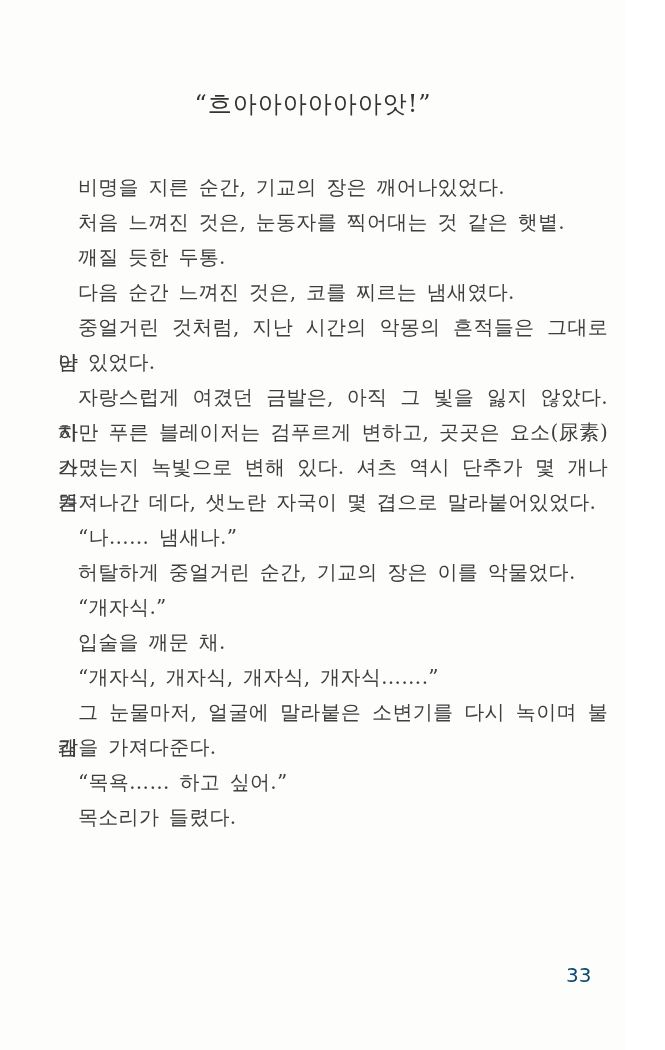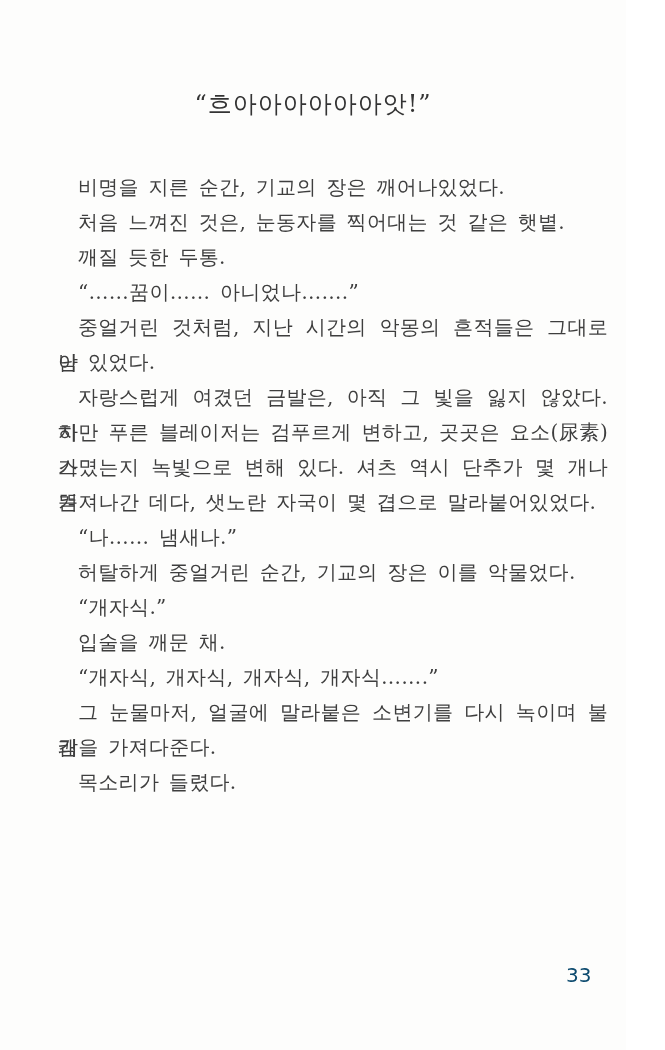--- a/index.html
+++ b/index.html
@@ -68,32 +68,33 @@
 
 <div class="book-page">
 
   <h1 class="chapter-title">“흐아아아아아아앗!”</h1>
 
   <div class="body-text">
 
   <div class="line indent">비명을 지른 순간, 기교의 장은 깨어나있었다.</div>
       <div class="line indent">처음 느껴진 것은, 눈동자를 찍어대는 것 같은 햇볕.</div>
       <div class="line indent">깨질 듯한 두통.</div>
-      <div class="line indent">“……꿈이…… 아니었나…….”</div>
+      <div class="line indent">다음 순간 느껴진 것은, 코를 찌르는 냄새였다.</div>
       <div class="line indent justify">중얼거린 것처럼, 지난 시간의 악몽의 흔적들은 그대로 남</div>
       <div class="line">아 있었다.</div>
       <div class="line indent justify">자랑스럽게 여겼던 금발은, 아직 그 빛을 잃지 않았다. 하</div>
       <div class="line justify">지만 푸른 블레이저는 검푸르게 변하고, 곳곳은 요소(尿素)가</div>
       <div class="line justify">스몄는지 녹빛으로 변해 있다. 셔츠 역시 단추가 몇 개나 뜯</div>
       <div class="line">겨져나간 데다, 샛노란 자국이 몇 겹으로 말라붙어있었다.</div>
       <div class="line indent">“나…… 냄새나.”</div>
       <div class="line indent">허탈하게 중얼거린 순간, 기교의 장은 이를 악물었다.</div>
       <div class="line indent">“개자식.”</div>
       <div class="line indent">입술을 깨문 채.</div>
       <div class="line indent">“개자식, 개자식, 개자식, 개자식…….”</div>
       <div class="line indent justify">그 눈물마저, 얼굴에 말라붙은 소변기를 다시 녹이며 불쾌</div>
       <div class="line">감을 가져다준다.</div>
+      <div class="line indent">“목욕…… 하고 싶어.”</div>
       <div class="line indent">목소리가 들렸다.</div>
     </div>
 
   <div class="page-number">33</div>
 
 </div>
 
 </body></html>

